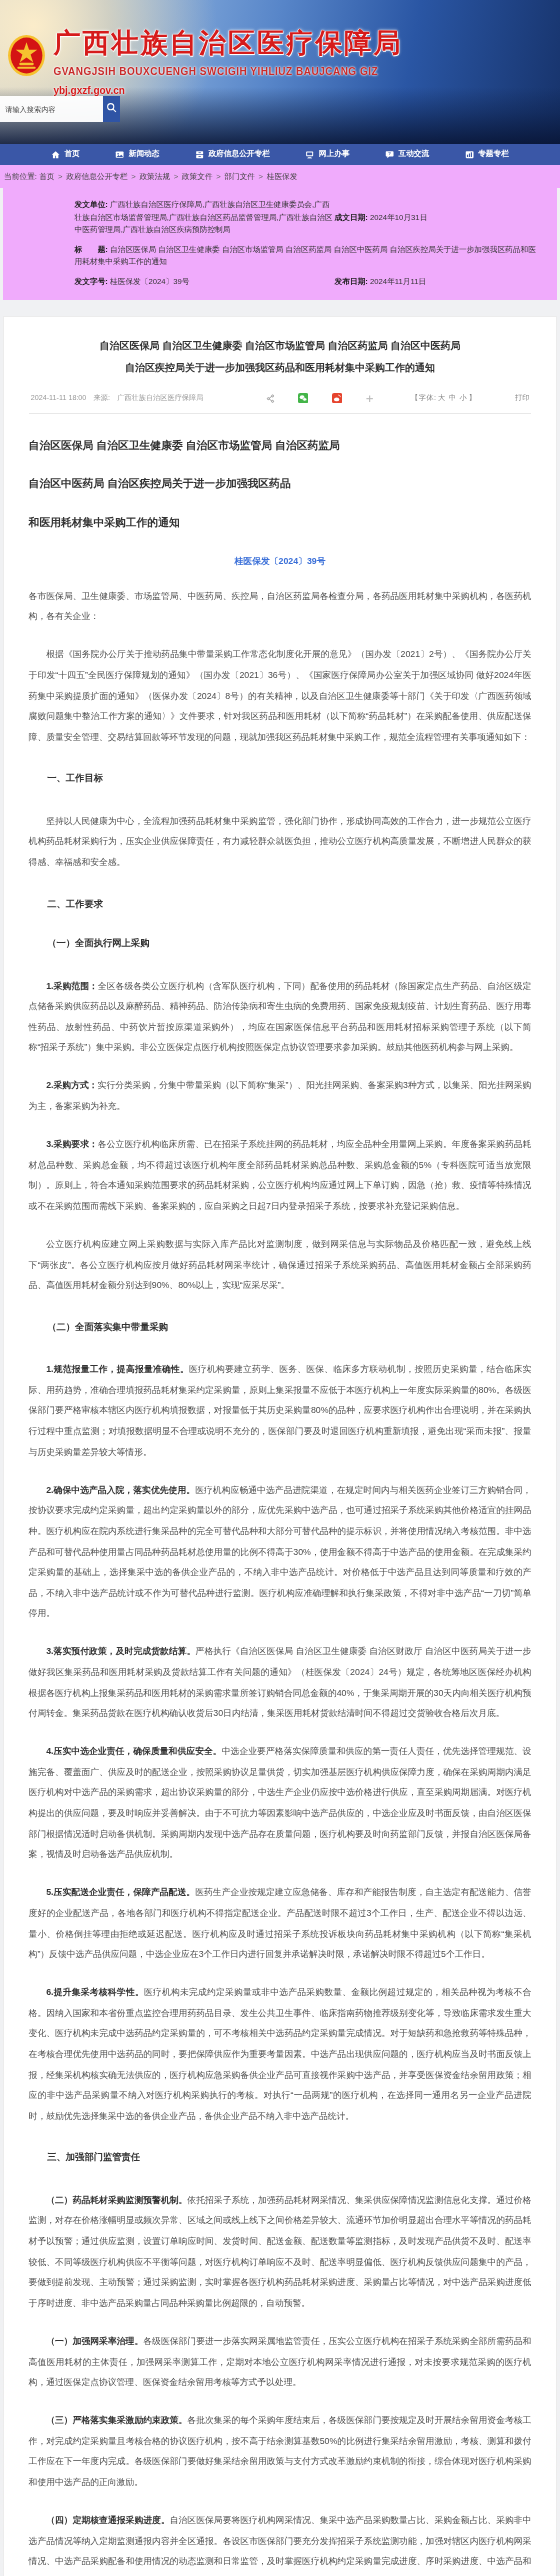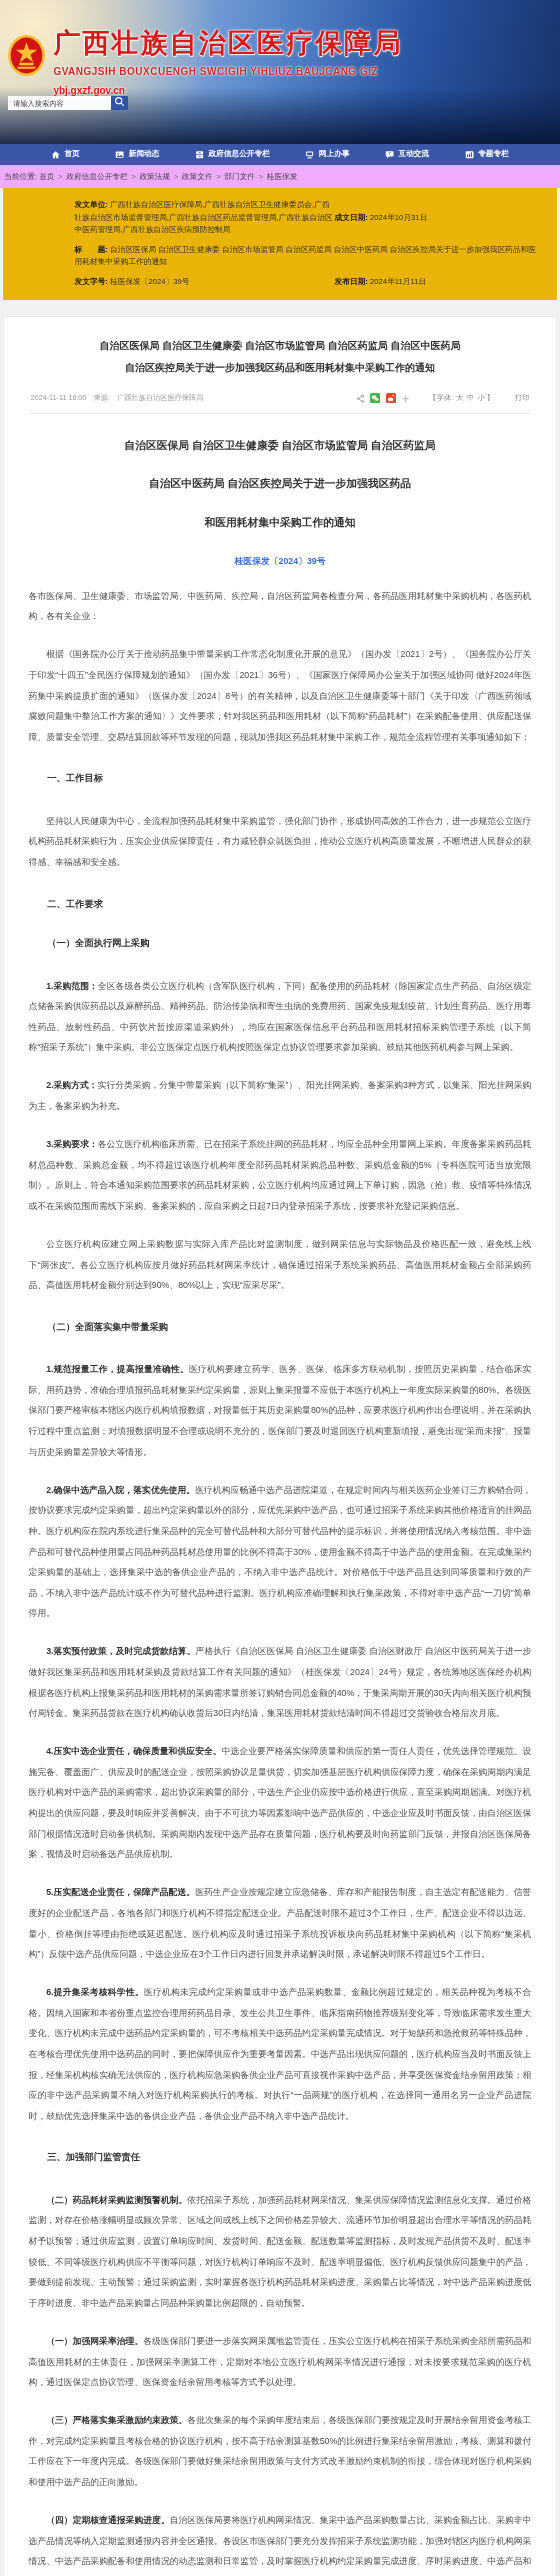--- a/index.html
+++ b/index.html
@@ -26,21 +26,21 @@
     text-shadow:0 0 1px #fff,0 0 3.1px #fff,0.5px 0.5px 0 #fff,-0.5px -0.5px 0 #fff;
   }
   .site-roman {
     margin-top:5.2px; font-size:10px; font-weight:bold; color:#c82a2a; letter-spacing:0.5px;
     text-shadow:0 0 1.5px #fff,0 0 2.6px #fff;
   }
   .site-url {
     margin-top:8.2px; font-size:10px; font-weight:bold; color:#d61b1b;
     text-shadow:0 0 1.5px #fff,0 0 3.1px #fff;
   }
-  .search-box { position:absolute; left:8px; top:96px; width:120px; height:14px; display:flex; }
+  .search-box { position:absolute; left:0; top:96px; width:120px; height:26px; display:flex; }
   .search-input {
     flex:1; border:none; outline:none; background:rgba(255,255,255,.96);
     font-size:7.2px; color:#333; padding:0 5.2px; font-family:inherit;
   }
   .search-input::placeholder { color:#444; }
   .search-btn {
     width:24px; border:none; background:#2f54a5; cursor:pointer;
     display:flex; align-items:center; justify-content:center;
   }
 
@@ -52,46 +52,46 @@
   .nav-item { display:flex; align-items:center; color:#fff; font-size:7.7px; font-weight:bold; cursor:pointer; white-space:nowrap; }
   .nav-item .nav-ico { display:inline-flex; margin-right:4.1px; }
 
   
   .breadcrumb { background:#f0abfc; padding:7.2px 4.1px 6.2px; font-size:7.7px; color:#444; }
   .breadcrumb a { color:#444; text-decoration:none; cursor:pointer; }
   .crumb-sep { margin:0 3.6px; color:#666; }
 
   
   .content-wrap { background:#f0f1f3; padding:0 0 0; }
-  .meta-card { background:#eab308; margin:0 2.6px; padding:11.3px 15.5px 12.4px 72px; }
+  .meta-card { background:#f0abfc; margin:0 2.6px; padding:11.3px 15.5px 12.4px 72px; }
   .meta-grid { display:grid; grid-template-columns: 260px 1fr; row-gap:7.2px; column-gap:0; }
   .meta-cell { font-size:7.7px; line-height:12.4px; color:#333; }
   .meta-label { font-weight:bold; color:#222; }
   .meta-right { align-self:center; }
 
   .gap-band { height:15.5px; background:#f0f1f3; }
 
   .article-card { background:#fff; border:0.5px solid #ececec; margin:0 2.6px; padding:18.5px 25px 31px; }
   .article-title {
     text-align:center; font-size:10px; font-weight:bold; color:#333;
     line-height:21.6px; margin:0 36px;
   }
   .article-meta-row {
     margin-top:14.4px; padding:0 2.1px 9.3px; border-bottom:0.5px solid #e8e8e8;
     display:flex; justify-content:space-between; align-items:center;
     font-size:7.2px; color:#999;
   }
   .amr-left span { margin-right:5.2px; }
-  .amr-right { display:flex; align-items:center; color:#888; }
+  .amr-right { display:flex; align-items:center; color:#888;gap:18px; }
   .share-ico { display:inline-flex; margin-right:5.2px; cursor:pointer; }
   .font-widget { margin-left:13.4px; letter-spacing:0.5px; color:#888; }
   .font-widget a { color:#888; text-decoration:none; margin:0 1.5px; cursor:pointer; }
   .print-label { margin-left:20.6px; color:#888; cursor:pointer; }
 
-  .doc-heading { text-align:center; font-size:10.8px; font-weight:bold; color:#333; margin-top:24px; line-height:15.5px; }
+  .doc-heading { text-align:left; font-size:10.8px; font-weight:bold; color:#333; margin-top:24px; line-height:15.5px; }
   .doc-heading .dh-line { display:block; margin-bottom:23px; }
   .doc-number { text-align:center; color:#3a6fd8; font-weight:bold; font-size:8.8px; margin:26px 0 7.2px; }
 
   .article-body { margin-top:15.5px; }
   .blk-p {
     font-size:8.8px; color:#4c4c4c; line-height:20.6px; text-align:justify;
     text-indent:2em; margin:17.5px 0;
   }
   .blk-p.no-indent { text-indent:0; }
   .blk-lead { font-weight:bold; color:#333; }

